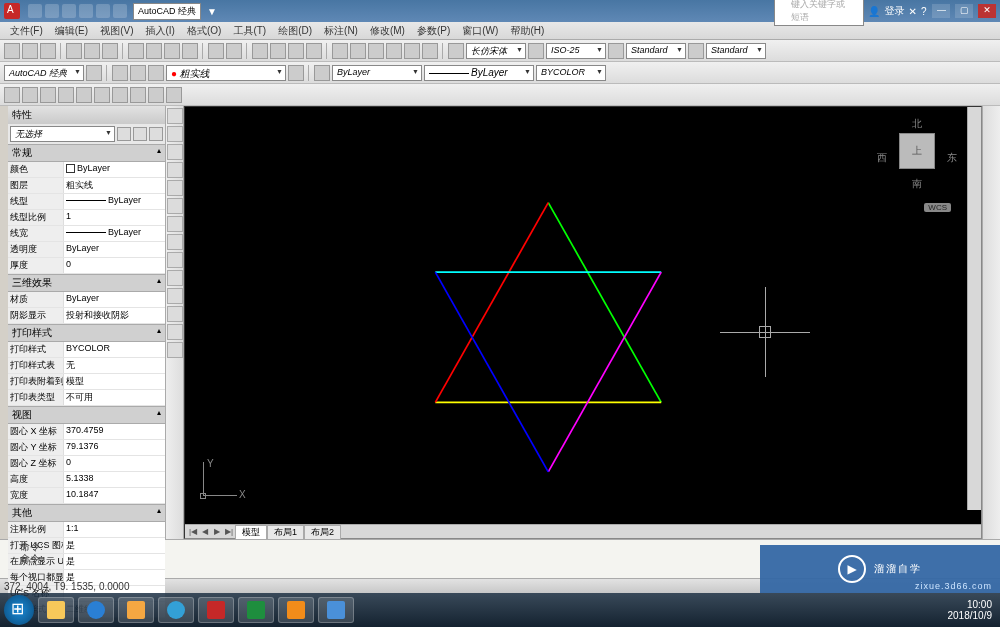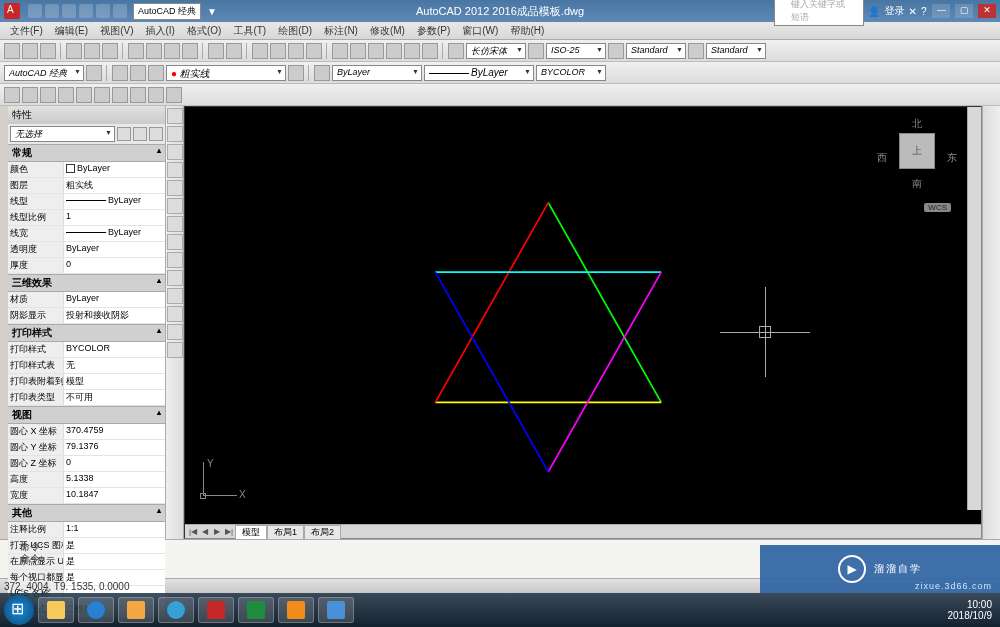--- a/index.html
+++ b/index.html
@@ -23,21 +23,21 @@
 .tb-icon { width: 16px; height: 16px; background: #ccc; border: 1px solid #999; display: inline-block; }
 .tb-sep { width: 2px; height: 16px; border-left: 1px solid #aaa; margin: 0 2px; }
 .tb-combo { background: #fff; border: 1px solid #888; padding: 1px 12px 12px 4px; font-size: 9px; min-width: 60px; height: 16px; position: relative; font-style: italic; }
 .tb-combo::after { content: "▼"; position: absolute; right: 2px; top: 2px; font-size: 7px; color: #333; }
 
 .workspace { display: flex; height: calc(100% - 22px - 18px - 66px - 14px - 40px - 34px); }
 .props-panel { width: 158px; background: #f0f0f0; border-right: 1px solid #aaa; margin-left: 8px; }
 .props-title { background: linear-gradient(#e2e2e2, #cacaca); padding: 2px 4px; font-size: 10px; }
 .props-combo { display: flex; align-items: center; padding: 2px; background: #e8e8e8; }
 .pc-icon { width: 14px; height: 14px; background: #ddd; border: 1px solid #999; margin-left: 2px; }
-.prop-section { background: #d0d0d0; padding: 1px 4px; font-size: 10px; border-top: 1px solid #aaa; border-bottom: 1px solid #aaa; position: relative; font-weight: bold; }
+.prop-section { background: #d0d0d0; padding: 1px 4px; font-size: 10px; border-top: 1px solid #aaa; border-bottom: 1px solid #aaa; position: relative; font-weight: normal; }
 .prop-section::after { content: "▴"; position: absolute; right: 4px; font-size: 8px; }
 .prop-row { display: flex; border-bottom: 1px solid #e4e4e4; background: #fff; }
 .prop-row .k { width: 56px; padding: 1px 2px; background: #eee; border-right: 1px solid #ddd; font-size: 9px; overflow: hidden; white-space: nowrap; }
 .prop-row .v { flex: 1; padding: 1px 2px; font-size: 9px; background: #fff; }
 .color-swatch { display: inline-block; width: 9px; height: 9px; background: #fff; border: 1px solid #333; vertical-align: middle; margin-right: 2px; }
 .line-sample { display: inline-block; width: 40px; height: 1px; background: #000; vertical-align: middle; margin-right: 2px; }
 
 .left-tool { width: 18px; background: linear-gradient(to right, #eee, #ddd); border-right: 1px solid #aaa; display: flex; flex-direction: column; align-items: center; padding-top: 2px; gap: 2px; }
 .left-tool .t { width: 16px; height: 16px; background: #dcdcdc; border: 1px solid #aaa; }
 
@@ -98,21 +98,20 @@
   <div class="qat">
     <span></span>
     <span></span>
     <span></span>
     <span></span>
     <span></span>
     <span></span>
   </div>
   <span class="combo">AutoCAD 经典</span>
   <span style="color:#fff;">▼</span>
-  <span class="title">AutoCAD 2012    2016成品模板.dwg</span>
   <div class="right">
     <span class="search">键入关键字或短语</span>
     <span style="color:#fff;">👤</span>
     <span style="color:#fff;">登录</span>
     <span style="color:#fff;">✕</span>
     <span style="color:#fff;">?</span>
     <div class="winbtns">
       <span>—</span>
       <span>▢</span>
       <span style="background:#b33;">✕</span>

